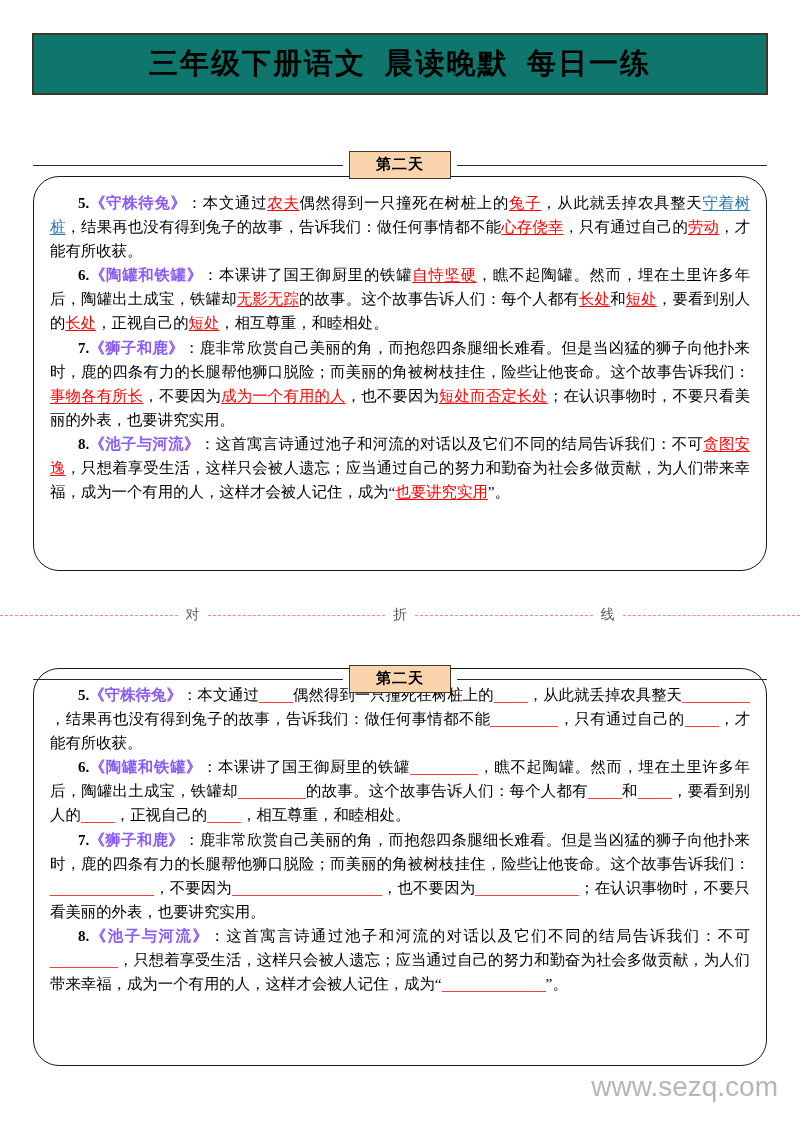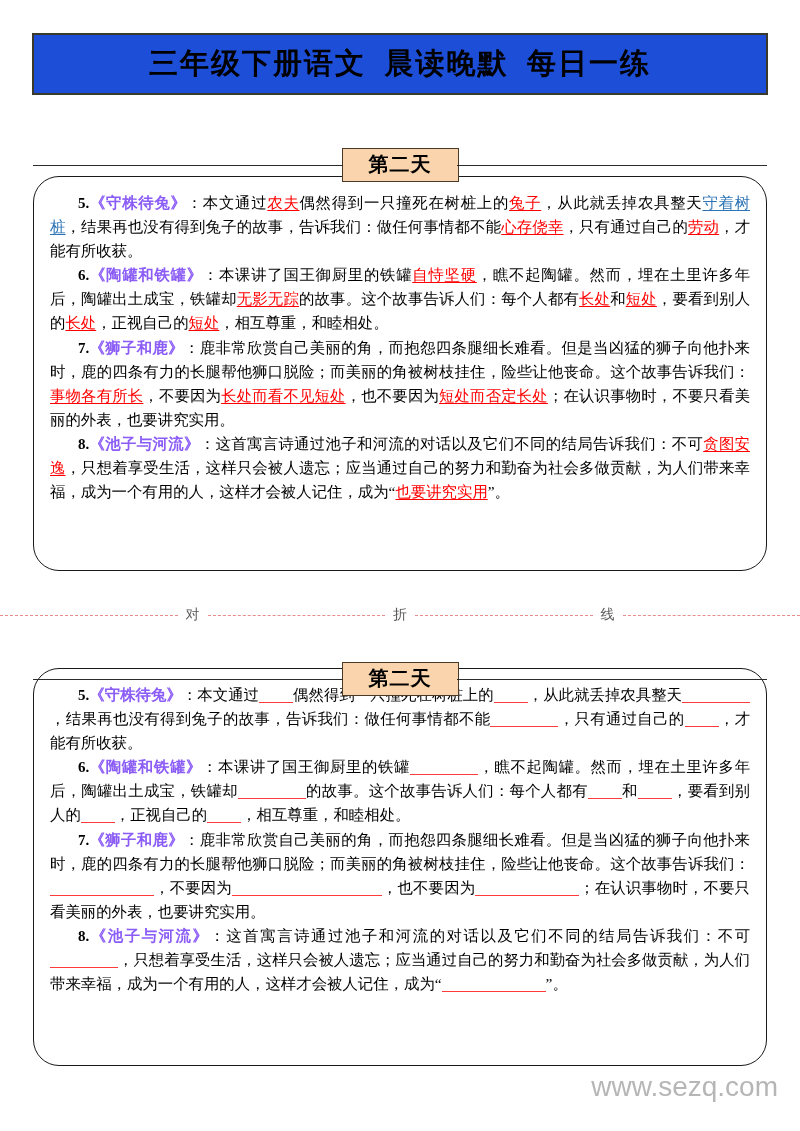--- a/index.html
+++ b/index.html
@@ -15,21 +15,21 @@
     overflow: hidden;
   }
 
   
   .title-banner {
     position: absolute;
     left: 32px;
     top: 33px;
     width: 736px;
     height: 62px;
-    background: #1d4ed8;
+    background: #0f766e;
     border: 2px solid #3a3a2a;
     box-sizing: border-box;
     display: flex;
     align-items: center;
     justify-content: center;
   }
   .title-text {
     font-family: "Liberation Serif", "DejaVu Serif", serif;
     font-size: 29px;
     font-weight: bold;
@@ -46,21 +46,21 @@
     display: flex;
     justify-content: center;
     align-items: center;
     z-index: 5;
   }
   .day-tag {
     background: #F9D4AC;
     border: 1px solid #4a3a28;
     box-sizing: border-box;
     padding: 3px 26px 4px 26px;
-    font-size: 20px;
+    font-size: 15px;
     font-weight: bold;
     color: #000;
     letter-spacing: 1px;
     line-height: 1.25;
   }
   .tag-line {
     position: absolute;
     height: 1px;
     background: #2b2b2b;
     top: 50%;
@@ -165,21 +165,21 @@
 <div class="day-tag-wrap" style="top:148px;height:34px;">
   <div class="tag-line left"></div>
   <div class="tag-line right"></div>
   <div class="day-tag">第二天</div>
 </div>
 
 <div class="qbox" id="box-top">
   <div id="top-items">
       <p class="para"><span class="num">5.</span><span class="booktitle">《守株待兔》</span><span>：</span><span>本文通过</span><span class="ru">农夫</span><span>偶然得到一只撞死在树桩上的</span><span class="ru">兔子</span><span>，从此就丢掉农具整天</span><span class="bu">守着树桩</span><span>，结果再也没有得到兔子的故事，告诉我们：做任何事情都不能</span><span class="ru">心存侥幸</span><span>，只有通过自己的</span><span class="ru">劳动</span><span>，才能有所收获。</span></p>
       <p class="para"><span class="num">6.</span><span class="booktitle">《陶罐和铁罐》</span><span>：</span><span>本课讲了国王御厨里的铁罐</span><span class="ru">自恃坚硬</span><span>，瞧不起陶罐。然而，埋在土里许多年后，陶罐出土成宝，铁罐却</span><span class="ru">无影无踪</span><span>的故事。这个故事告诉人们：每个人都有</span><span class="ru">长处</span><span>和</span><span class="ru">短处</span><span>，要看到别人的</span><span class="ru">长处</span><span>，正视自己的</span><span class="ru">短处</span><span>，相互尊重，和睦相处。</span></p>
-      <p class="para"><span class="num">7.</span><span class="booktitle">《狮子和鹿》</span><span>：</span><span>鹿非常欣赏自己美丽的角，而抱怨四条腿细长难看。但是当凶猛的狮子向他扑来时，鹿的四条有力的长腿帮他狮口脱险；而美丽的角被树枝挂住，险些让他丧命。这个故事告诉我们：</span><span class="ru">事物各有所长</span><span>，不要因为</span><span class="ru">长处而看不见短处</span><span>，也不要因为</span><span class="ru">短处而否定长处</span><span>；在认识事物时，不要只看美丽的外表，也要讲究实用。</span></p>
+      <p class="para"><span class="num">7.</span><span class="booktitle">《狮子和鹿》</span><span>：</span><span>鹿非常欣赏自己美丽的角，而抱怨四条腿细长难看。但是当凶猛的狮子向他扑来时，鹿的四条有力的长腿帮他狮口脱险；而美丽的角被树枝挂住，险些让他丧命。这个故事告诉我们：</span><span class="ru">事物各有所长</span><span>，不要因为</span><span class="ru">成为一个有用的人</span><span>，也不要因为</span><span class="ru">短处而否定长处</span><span>；在认识事物时，不要只看美丽的外表，也要讲究实用。</span></p>
       <p class="para"><span class="num">8.</span><span class="booktitle">《池子与河流》</span><span>：</span><span>这首寓言诗通过池子和河流的对话以及它们不同的结局告诉我们：不可</span><span class="ru">贪图安逸</span><span>，只想着享受生活，这样只会被人遗忘；应当通过自己的努力和勤奋为社会多做贡献，为人们带来幸福，成为一个有用的人，这样才会被人记住，成为“</span><span class="ru">也要讲究实用</span><span>”。</span></p>
     </div>
 </div>
 
 <div class="foldline">
   <div class="fold-dash"></div>
   <div class="fold-char">对</div>
   <div class="fold-dash"></div>
   <div class="fold-char">折</div>
   <div class="fold-dash"></div>

